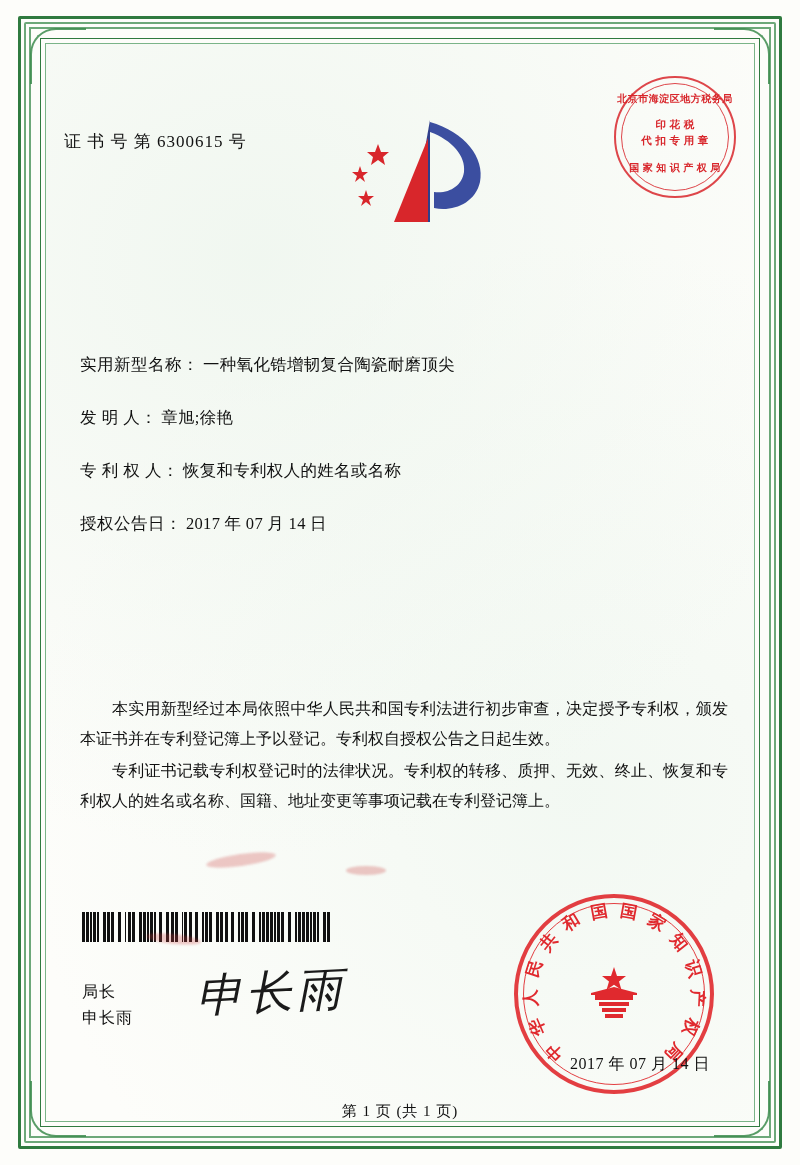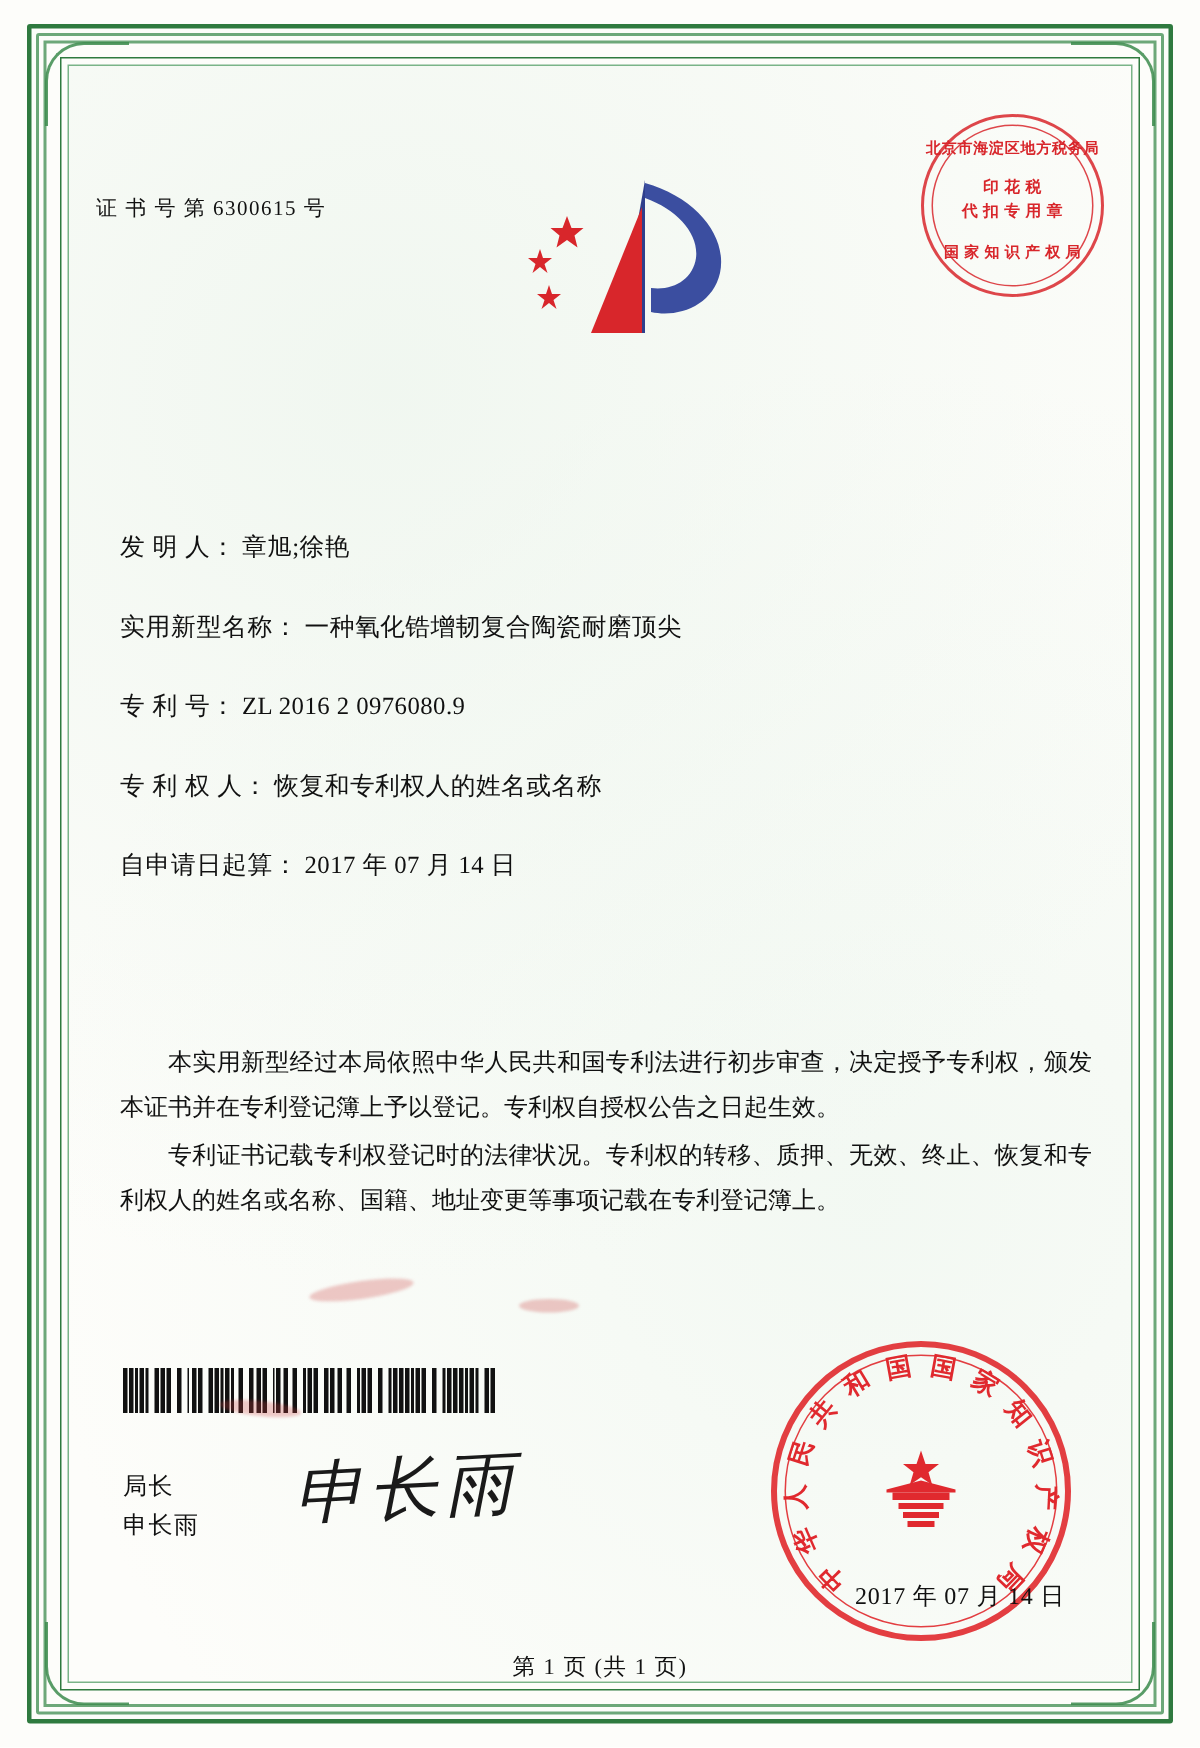--- a/index.html
+++ b/index.html
@@ -80,21 +80,21 @@
     left: 56px; top: 54px;
     width: 688px;
     height: 1057px;
   }
 
   
   .cert-no {
     position: absolute;
     left: 8px;
     top: 76px;
-    font-size: 14px;
+    font-size: 17px;
     letter-spacing: 1px;
     color: #111;
     white-space: nowrap;
   }
 
   
   .logo {
     position: absolute;
     left: 278px;
     top: 60px;
@@ -339,37 +339,33 @@
       <div class="ring inner"></div>
       <div class="txt t-arc-top">北京市海淀区地方税务局</div>
       <div class="txt t-l2">印 花 税</div>
       <div class="txt t-l3">代 扣 专 用 章</div>
       <div class="txt t-arc-bot">国 家 知 识 产 权 局</div>
     </div>
 
 
     <div class="fields">
       <div class="field">
+        <span class="label">实用新型名称：</span>
+        <span class="value">一种氧化锆增韧复合陶瓷耐磨顶尖</span>
+      </div>
+      <div class="field">
         <span class="label">发  明  人：</span>
         <span class="value">章旭;徐艳</span>
-      </div>
-      <div class="field">
-        <span class="label">实用新型名称：</span>
-        <span class="value">一种氧化锆增韧复合陶瓷耐磨顶尖</span>
-      </div>
-      <div class="field">
-        <span class="label">专  利  号：</span>
-        <span class="value">ZL 2016 2 0976080.9</span>
       </div>
       <div class="field">
         <span class="label">专 利 权 人：</span>
         <span class="value">恢复和专利权人的姓名或名称</span>
       </div>
       <div class="field">
-        <span class="label">自申请日起算：</span>
+        <span class="label">授权公告日：</span>
         <span class="value">2017 年 07 月 14 日</span>
       </div>
     </div>
 
     <div class="body-text">
       <p>本实用新型经过本局依照中华人民共和国专利法进行初步审查，决定授予专利权，颁发本证书并在专利登记簿上予以登记。专利权自授权公告之日起生效。</p>
       <p>专利证书记载专利权登记时的法律状况。专利权的转移、质押、无效、终止、恢复和专利权人的姓名或名称、国籍、地址变更等事项记载在专利登记簿上。</p>
     </div>
 
     <div class="barcode" id="barcode">

